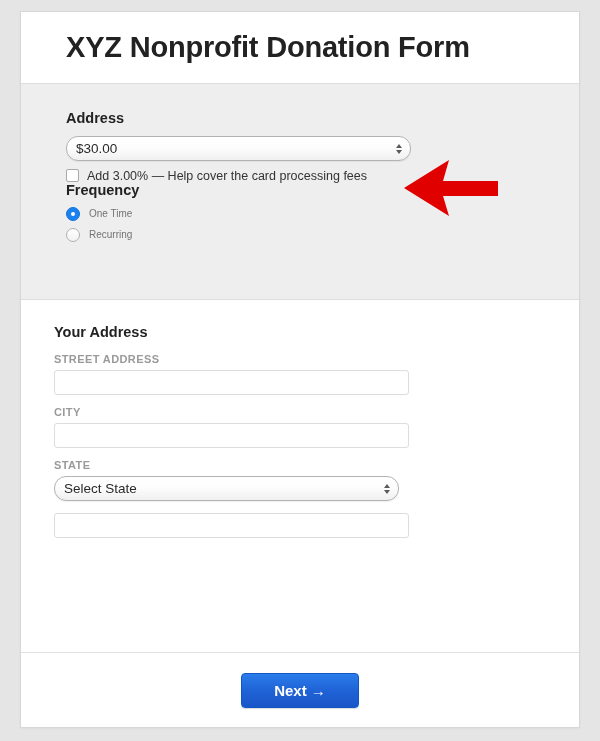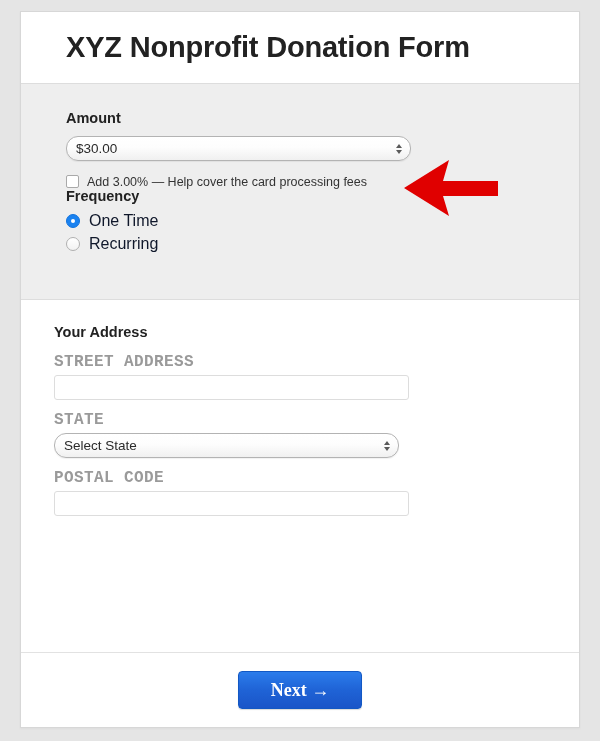--- a/index.html
+++ b/index.html
@@ -124,21 +124,21 @@
     margin-bottom: 2px;
   }
   .tri-down {
     border-top: 4.5px solid #5a5a5a;
   }
 
   
   .check-row {
     display: flex;
     align-items: center;
-    margin-top: 14px;
+    margin-top: 8px;
   }
   .checkbox {
     width: 13px;
     height: 13px;
     border: 1px solid #a9a9a9;
     border-radius: 2px;
     background: #ffffff;
     box-sizing: border-box;
     flex: none;
   }
@@ -176,38 +176,37 @@
     left: 50%;
     top: 50%;
     width: 4px;
     height: 4px;
     margin-left: -2px;
     margin-top: -2px;
     border-radius: 50%;
     background: #ffffff;
   }
   .radio-label {
-    font-size: 16px;
-    color: #0f172a;
+    font-size: 10px;
+    color: #737373;
     margin-left: 9px;
     line-height: 1;
   }
 
   
   .field {
     margin-bottom: 12px;
   }
   .field-label {
-    font-size: 16px;
+    font-size: 11px;
     font-weight: bold;
     color: #9a9a9a;
     letter-spacing: 0.4px;
     margin-bottom: 5px;
     line-height: 1;
-    font-family: Liberation Mono, monospace;
   }
   .text-input {
     width: 355px;
     height: 25px;
     border: 1px solid #dddddd;
     border-radius: 3px;
     background: #ffffff;
     box-sizing: border-box;
     font-size: 13px;
     color: #333333;
@@ -222,23 +221,23 @@
     background: #ffffff;
     display: flex;
     align-items: center;
     justify-content: center;
   }
   .next-button {
     border: 1px solid #1258c4;
     border-radius: 4px;
     background: linear-gradient(to bottom, #2b7ceb 0%, #1f63d6 50%, #1a55c8 100%);
     color: #ffffff;
-    font-size: 18px;
+    font-size: 15px;
     font-weight: bold;
-    font-family: Liberation Serif, serif;
+    font-family: Liberation Sans, sans-serif;
     padding: 9px 32px;
     cursor: pointer;
     box-shadow: 0 1px 1px rgba(0,0,0,0.15);
     line-height: 1;
   }
 
   
   .arrow-annotation {
     position: absolute;
     left: 402px;
@@ -254,21 +253,21 @@
 <div class="page">
 
   <div class="card">
 
     <div class="card-header">
       <h1 class="form-title">XYZ Nonprofit Donation Form</h1>
     </div>
 
     <div class="section-gray">
 
-      <div class="sect-heading">Amount</div>
+      <div class="sect-heading">Address</div>
 
       <div class="select-box">
         <span class="select-value">$30.00</span>
         <span class="select-arrows">
           <span class="tri-up"></span>
           <span class="tri-down"></span>
         </span>
       </div>
 
       <div class="check-row">
@@ -293,34 +292,37 @@
     <div class="section-white">
 
       <div class="sect-heading addr">Your Address</div>
 
       <div class="field">
         <div class="field-label">STREET ADDRESS</div>
         <input class="text-input" type="text" value="" style="">
       </div>
 
 
+      <div class="field">
+        <div class="field-label">CITY</div>
+        <input class="text-input" type="text" value="" style="">
+      </div>
 
       <div class="field">
         <div class="field-label">STATE</div>
         <div class="select-box">
           <span class="select-value">Select State</span>
           <span class="select-arrows">
             <span class="tri-up"></span>
             <span class="tri-down"></span>
           </span>
         </div>
       </div>
 
       <div class="field">
-        <div class="field-label">POSTAL CODE</div>
         <input class="text-input" type="text" value="" style="">
       </div>
 
     </div>
 
     <div class="card-footer">
       <button class="next-button">Next →</button>
     </div>
 
   </div>

